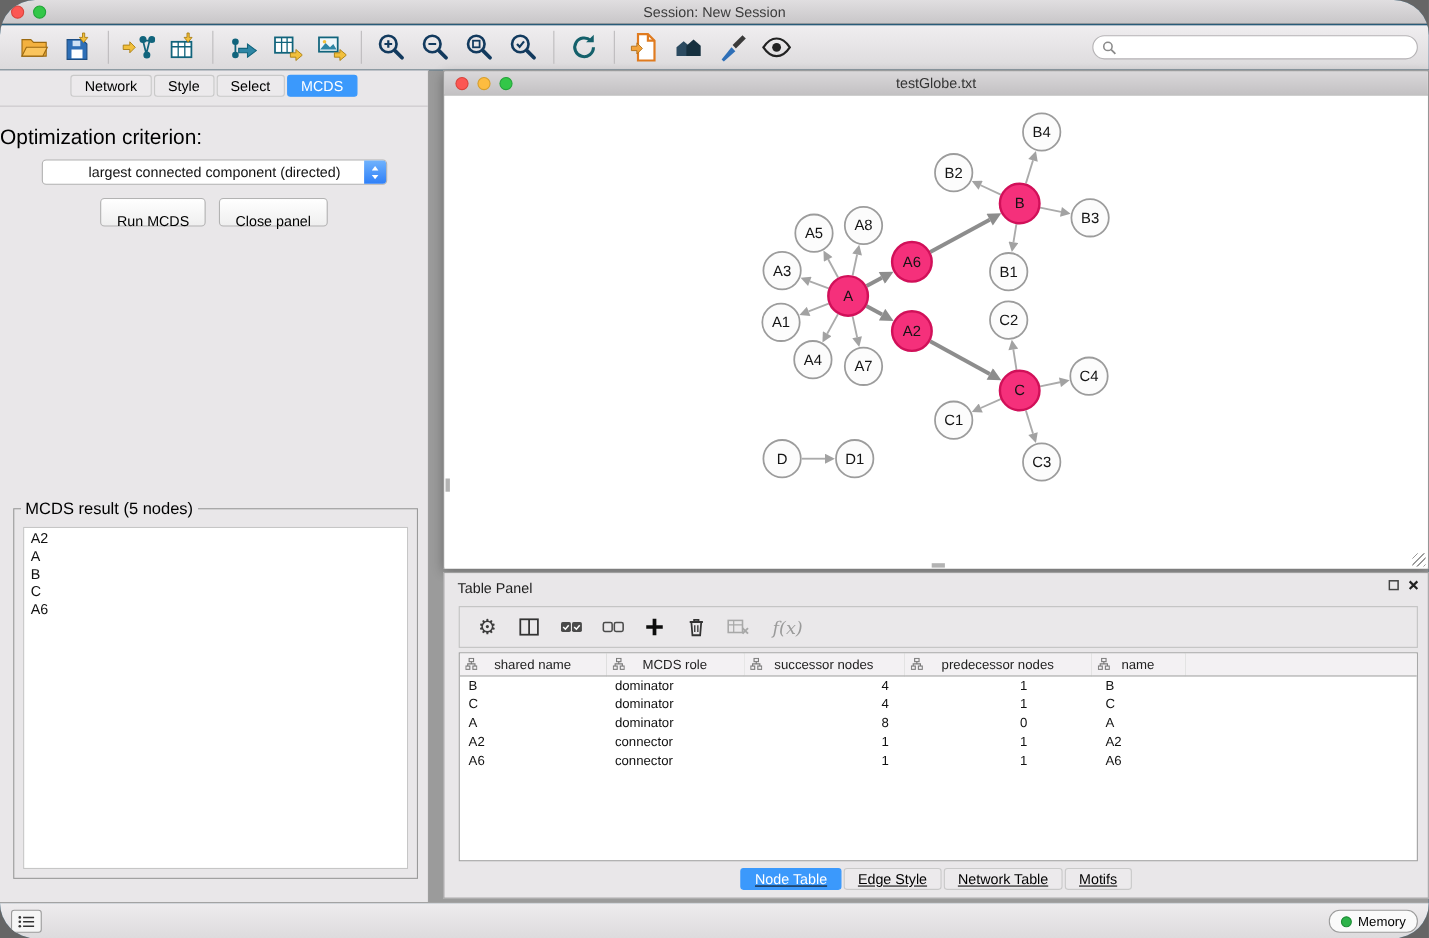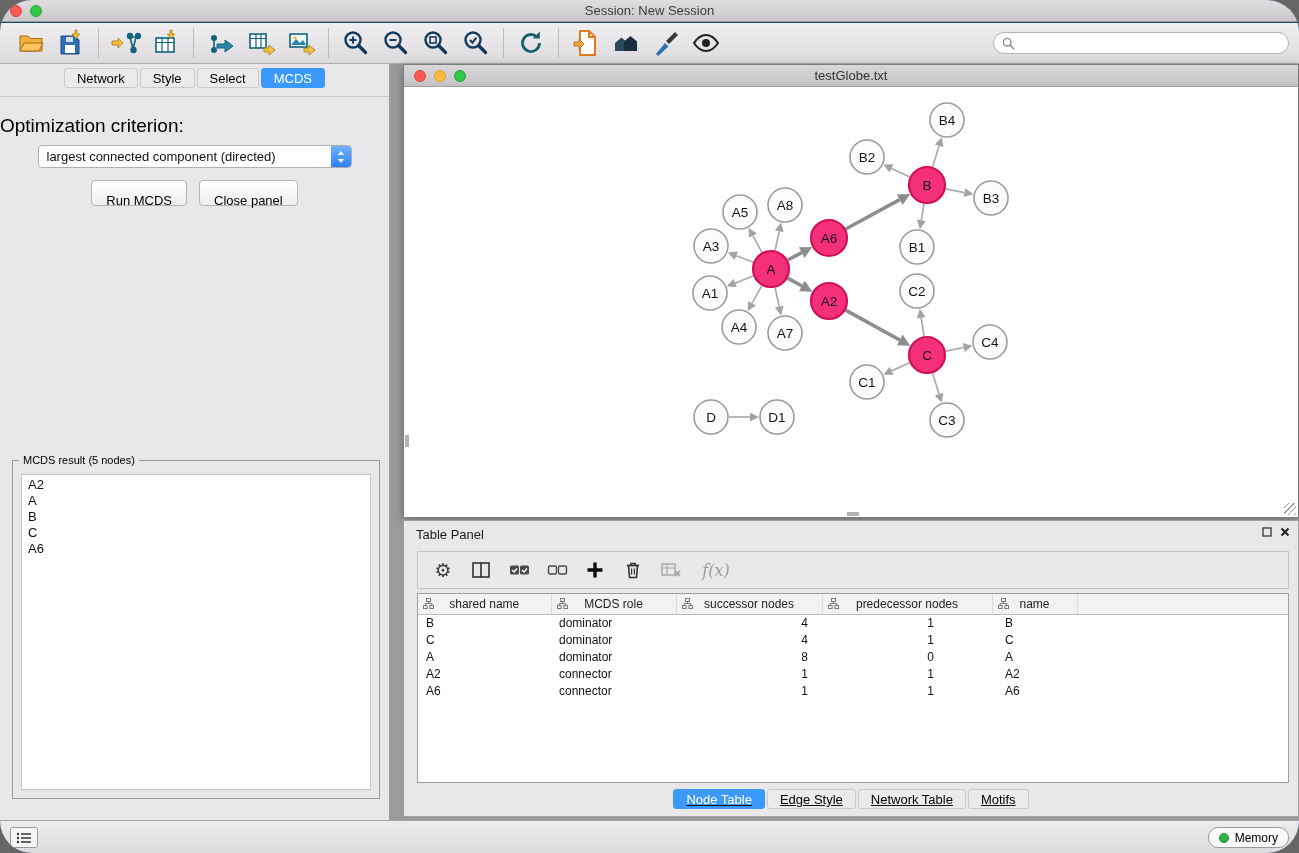--- a/index.html
+++ b/index.html
@@ -47,38 +47,38 @@
   .cp-tabs { display:flex; justify-content:center; gap:2px; margin-top:4px; }
   .tab {
     height:20px; line-height:18px; padding:1px 12px; font-size:13px; color:#000;
     background:#eceaec; border:1px solid #c9c9c9; border-radius:3px;
   }
   .tab.active { background:var(--accent,#3b99fc); border-color:var(--accent,#3b99fc); color:#fff; }
   .cp-divider { height:1px; background:#c9c7c9; margin-top:8px; }
   .opt-label { margin-top:18px; font-size:19px; color:#000; }
   .dropdown {
     position:relative; width:314px; height:23px; margin:8px auto 0;
-    background:#fff; border:1px solid #b1b1b1; border-radius:4px;
+    background:#fff; border:1px solid #b1b1b1; border-radius:4px;padding-left:34px;
   }
   .dropdown .ddtext { display:block; line-height:21px; padding-left:8px; font-size:13px; white-space:nowrap; overflow:hidden; }
   .dropdown .stepper {
     position:absolute; right:0; top:0; bottom:0; width:20px;
     background:linear-gradient(#6fb2fd,#2f80f8); border-radius:0 3px 3px 0;
     display:flex; align-items:center; justify-content:center;
   }
   .cp-buttons { display:flex; justify-content:center; gap:12px; margin-top:12px; }
   .btn {
     height:21px; padding:12px 14px; font-size:13px; font-family:"Liberation Sans",sans-serif;
     background:linear-gradient(#ffffff,#efefef); border:1px solid #b3b3b3; border-radius:4px; color:#000;
   }
   .result-box {
     position:absolute; left:12px; top:390px; width:368px; height:345px;
     border:1px solid #9a9a9a; padding:4px;
   }
-  .result-box legend { font-size:11px; padding:0 4px; margin-left:2px; color:#000; }
+  .result-box legend { font-size:15px; padding:0 4px; margin-left:2px; color:#000; }
   .result-list { position:absolute; left:4px; right:4px; top:4px; bottom:4px; background:#fff; border:1px solid #c6c6c6; overflow:hidden; padding-top:2px; }
   .result-item { font-size:13px; line-height:16px; padding:0 6px; }
   
   .network-window {
     position:absolute; left:403px; top:0; width:896px; height:453px;
     border:1px solid #7d7d7d; background:#fff; box-shadow:0 3px 10px rgba(0,0,0,.3);
   }
   .network-window .wtitle {
     position:relative; height:22px; background:linear-gradient(#dad8da,#c3c1c3);
     border-bottom:1px solid #9f9f9f; text-align:center;

